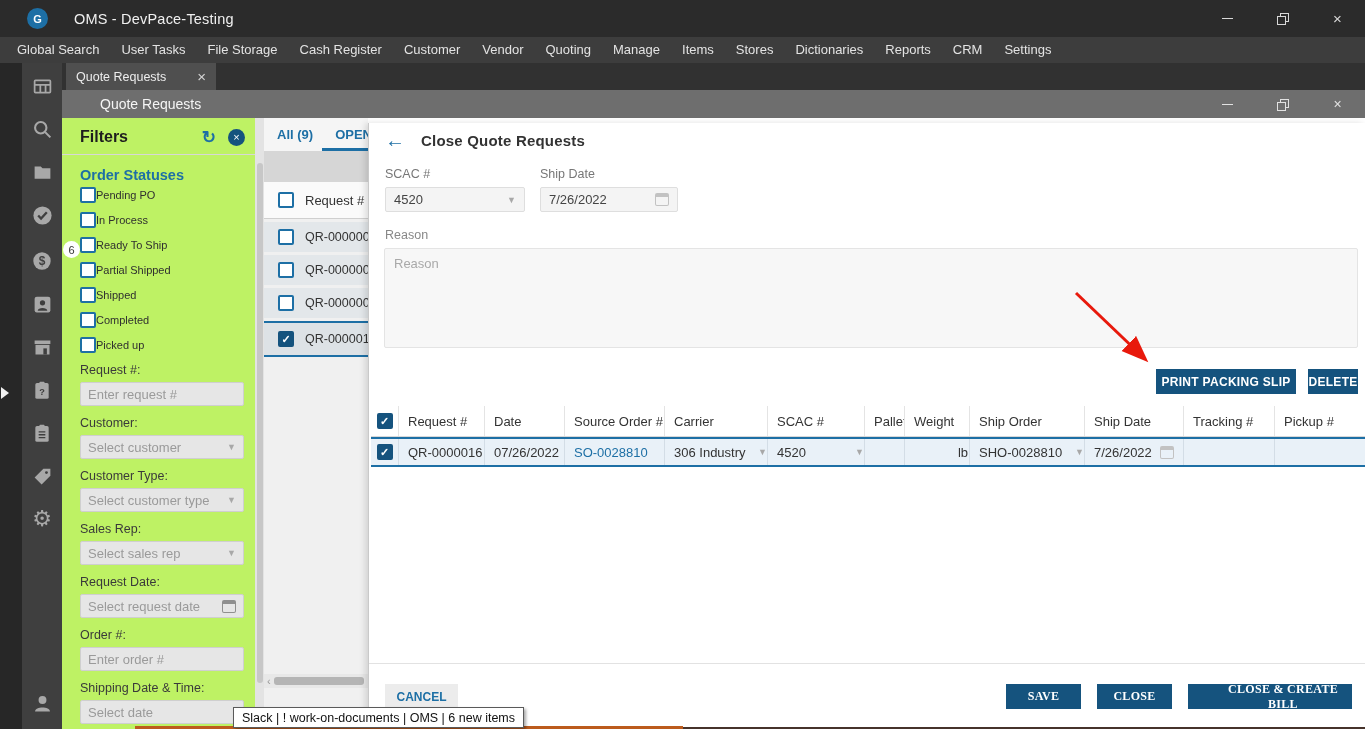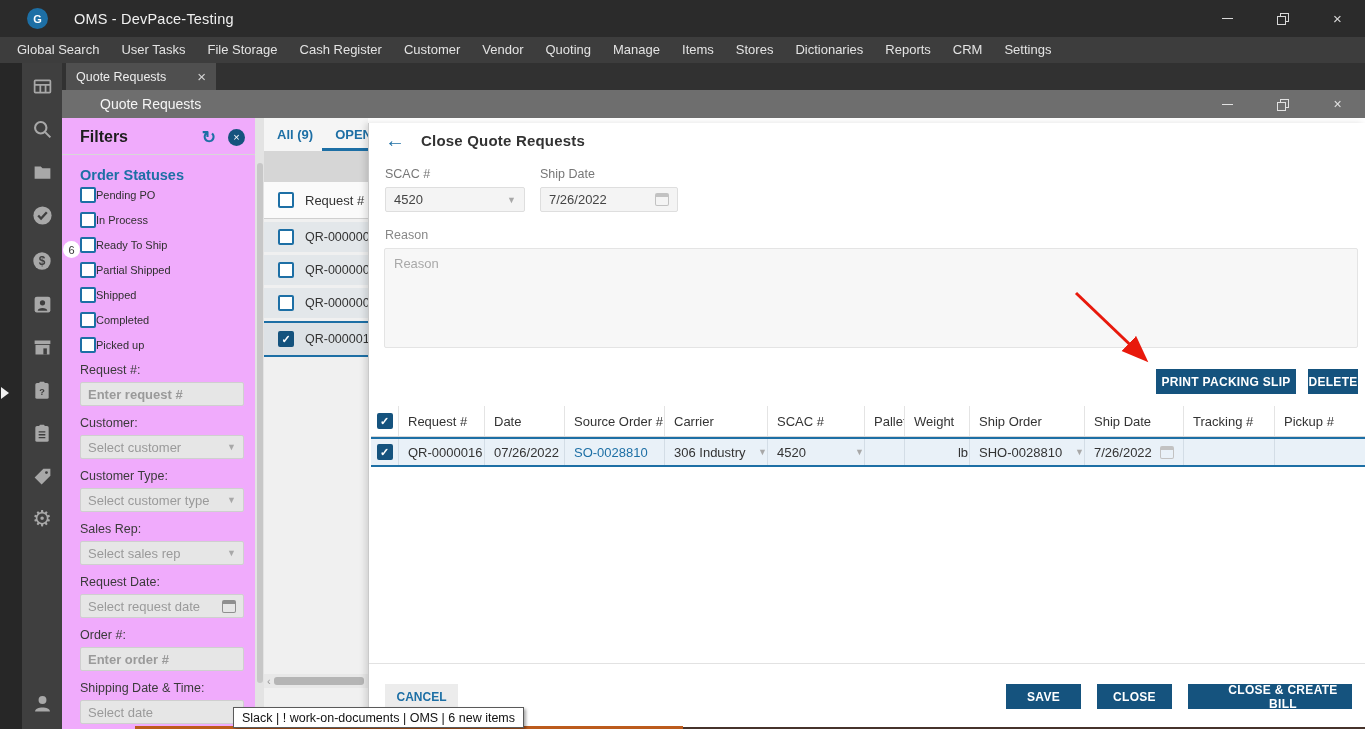--- a/index.html
+++ b/index.html
@@ -40,37 +40,37 @@
   .inner-titlebar { left:62px; top:90px; width:1303px; height:28px; background:#6e6e6e; display:flex; align-items:center; }
   .inner-title { color:#f5f5f5; font-size:14px; margin-left:38px; }
   .inner-controls { margin-left:auto; display:flex; height:28px; }
   .inner-btn { width:55px; height:28px; display:flex; align-items:center; justify-content:center; color:#e2e2e2; font-size:14px; }
   .glyph-min2 { width:11px; border-bottom:1px solid #e2e2e2; height:1px; display:inline-block; }
   .glyph-restore2 { position:relative; width:11px; height:11px; display:inline-block; }
   .glyph-restore2::before { content:""; position:absolute; left:3px; top:0; width:7px; height:7px; border:1px solid #e2e2e2; }
   .glyph-restore2::after  { content:""; position:absolute; left:0; top:3px; width:7px; height:7px; border:1px solid #e2e2e2; background:#6e6e6e; }
 
   
-  .filters { left:62px; top:118px; width:193px; height:611px; background:#f0abfc; overflow:hidden; }
+  .filters { left:62px; top:118px; width:193px; height:611px; background:#bef264; overflow:hidden; }
   .filters-head { display:flex; align-items:center; padding:10px 10px 8px 18px; border-bottom:1px solid #d7d7d7; }
   .filters-title { font-size:16px; font-weight:bold; color:#1e1e1e; }
   .refresh-ic { margin-left:auto; color:#1d6fa5; font-size:17px; font-weight:bold; line-height:1; }
   .closec-ic { margin-left:12px; width:17px; height:17px; border-radius:50%; background:#15537e; color:#fff;
                font-size:11px; display:flex; align-items:center; justify-content:center; }
   .section-title { color:#1d6fa5; font-size:14.5px; font-weight:bold; margin:12px 0 4px 18px; }
   .status-row { display:flex; align-items:center; margin:0 0 9px 18px; }
   .cb { width:16px; height:16px; border:2px solid #1d6fa5; background:#fff; border-radius:2px; flex:0 0 auto;
         display:flex; align-items:center; justify-content:center; }
   .cb.checked { background:#15537e; border-color:#15537e; color:#fff; font-size:11px; font-weight:bold; }
   .status-label { font-size:11px; color:#2f2f2f; margin-left:0; white-space:nowrap; }
   .field-group { margin:10px 18px 0 18px; }
   .field-label { font-size:12.5px; color:#3a3a3a; margin-bottom:5px; white-space:nowrap; }
   .field-box { width:164px; height:24px; background:#e6e6e6; border:1px solid #cfcfcf; border-radius:2px;
                display:flex; align-items:center; padding:0 7px; font-size:13px; color:#9a9a9a; }
-  .field-box input { border:none; background:transparent; width:100%; font-size:13px; color:#555; outline:none; font-family:inherit;font-weight:bold; }
+  .field-box input { border:none; background:transparent; width:100%; font-size:13px; color:#555; outline:none; font-family:inherit; }
   .field-box input::placeholder { color:#9a9a9a; }
   .chev { margin-left:auto; font-size:9px; color:#a8a8a8; flex:0 0 auto; }
   .cal { margin-left:auto; width:14px; height:13px; border:1px solid #8f8f8f; border-top:4px solid #8f8f8f; border-radius:2px; flex:0 0 auto; }
   .cal.light { border-color:#c2c2c2; border-top-color:#c2c2c2; }
 
   .v-scroll { left:255px; top:118px; width:9px; height:611px; background:#e3e3e3; }
   .v-thumb { position:absolute; left:1.5px; top:45px; width:6px; height:520px; background:#c7c7c7; border-radius:3px; }
 
   
   .midpanel { left:264px; top:118px; width:104px; height:611px; background:#f0f0f0; overflow:hidden; }
@@ -120,21 +120,21 @@
   .c5 { width:97px; } .c6 { width:40px; } .c7 { width:65px; justify-content:flex-end; padding-right:1px; }
   .c8 { width:115px; } .c9 { width:99px; } .c10 { width:91px; } .c11 { width:91px; border-right:none !important; }
   .link { color:#1d6fa5; }
   .dim { color:#999; }
 
   
   .ov-footline { position:absolute; left:0; top:540px; width:997px; border-top:1px solid #e2e2e2; }
   .ov-footer { position:absolute; left:0; top:561px; width:997px; display:flex; align-items:center; }
   .btn-cancel { width:73px; height:25px; margin-left:16px; background:#ececec; color:#1d6fa5; font-size:12px; font-weight:bold;
                 display:flex; align-items:center; justify-content:center; border:none; font-family:inherit; }
-  .foot-right { margin-left:auto; display:flex; }
+  .foot-right { margin-left:auto; display:flex;font-family:Liberation Serif, serif; }
   .btn-save { width:75px; margin-right:16px; }
   .btn-close { width:75px; margin-right:16px; }
   .btn-closecreate { width:164px; margin-right:14px;padding-left:26px; }
 
   
   .red-arrow { left:1040px; top:275px; width:130px; height:95px; pointer-events:none; z-index:30; }
 
   
   .tooltip { left:233px; top:707px; height:21px; background:#fff; border:1px solid #5a5a5a; box-shadow:2px 2px 3px rgba(0,0,0,.35);
              display:flex; align-items:center; padding:4px 8px; font-size:12.5px; color:#111; z-index:40; white-space:nowrap; }

